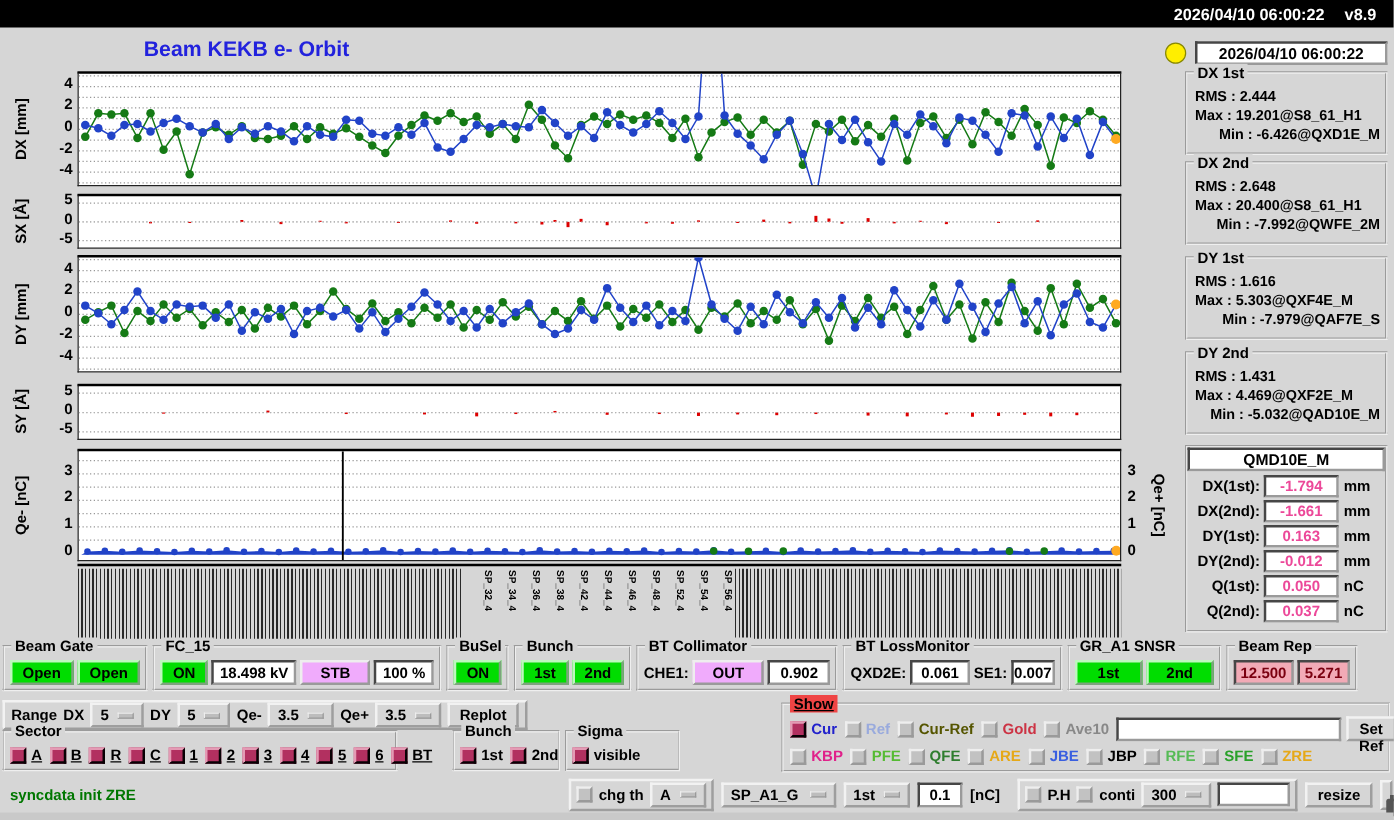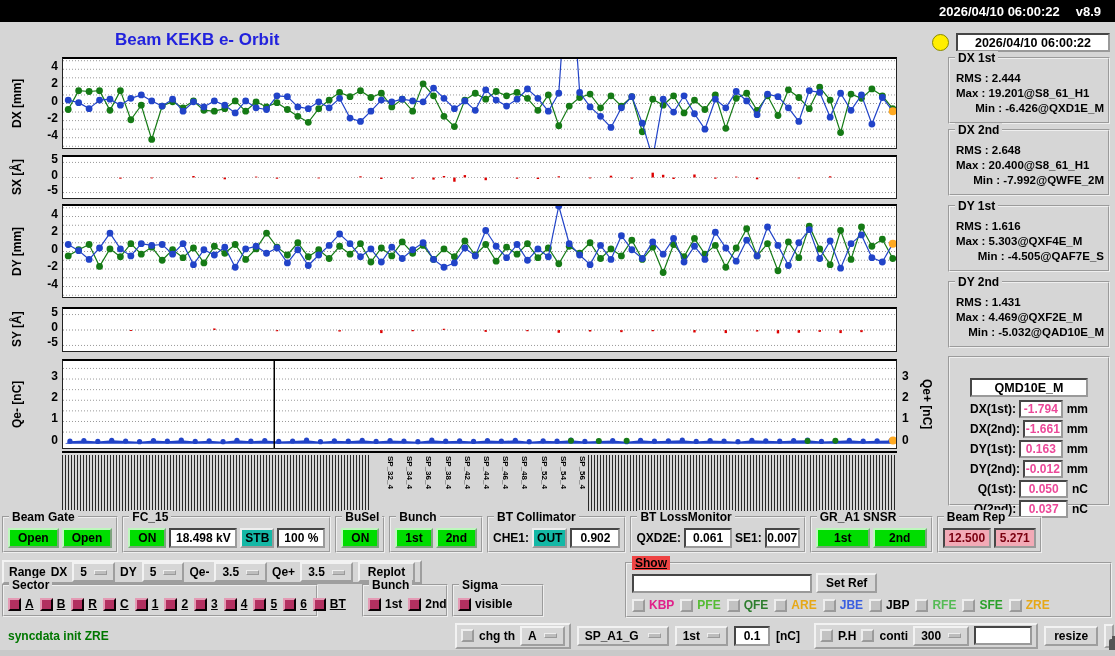--- a/index.html
+++ b/index.html
@@ -29,34 +29,34 @@
   .xlab { position:absolute; top:5px; font-size:8px; font-weight:bold; writing-mode:vertical-rl; color:#000; letter-spacing:0px; }
 
   
   .statbox { position:absolute; left:948px; width:162px; border:2px groove #efefef; background:#d6d6d6; padding:10px 4px 4px 6px; }
   .statbox .glabel { position:absolute; top:-8px; left:5px; background:#d6d6d6; padding:0 3px; font-size:12px; }
   .statbox .srow { font-size:11.5px; margin:3px 0; white-space:nowrap; }
   #stamp { position:absolute; left:956px; top:33px; width:154px; height:19px; background:#fff; border:2px inset #9a9a9a;
            display:flex; align-items:center; justify-content:center; font-size:12.5px; }
   #lamp { position:absolute; left:932px; top:34px; width:17px; height:17px; border-radius:50%; background:#ffee00; border:1px solid #888800; }
 
-  #qmdbox { position:absolute; left:948px; top:356px; width:162px; height:150px; border:2px groove #efefef; padding:20px; }
+  #qmdbox { position:absolute; left:948px; top:356px; width:162px; height:150px; border:2px groove #efefef; padding:0; }
   #qmd-title { background:#fff; border:2px inset #9a9a9a; text-align:center; font-size:12.5px; height:19px; line-height:16px; margin-bottom:2px; }
   .qrow { display:flex; align-items:center; margin:1px 0; height:19px; font-size:12px; }
   .qrow .ql { width:58px; text-align:right; margin-right:3px; }
   .qrow .qv { width:60px; background:#fff; border:2px inset #9a9a9a; color:#ec4899; text-align:center; font-size:12px; height:18px; line-height:14px; }
   .qrow .qu { margin-left:4px; }
 
   
   .grp { position:relative; border:2px groove #efefef; padding:10px 4px 3px 4px; display:flex; align-items:center; gap:3px; }
   .grp > .glabel { position:absolute; top:-8px; left:5px; background:#d6d6d6; padding:0 3px; font-size:12px; white-space:nowrap; }
   .bgreen { background:#00dd00; border:2px outset #bdf7bd; font-family:inherit; font-weight:bold; font-size:12px;
             padding:1px 8px; height:20px; color:#000; }
   .fld { background:#fff; border:2px inset #9a9a9a; font-size:12px; padding:1px 4px; height:20px; display:flex; align-items:center; justify-content:center; }
-  .fldgray { background:#14b8a6; border:2px outset #eee; font-size:12px; padding:1px 3px; height:20px; display:flex; align-items:center; }
+  .fldgray { background:#f0abfc; border:2px outset #eee; font-size:12px; padding:1px 14px; height:20px; display:flex; align-items:center; }
   .fldpink { background:#f2aab6; border:2px inset #9a9a9a; color:#7a0010; font-size:12px; padding:1px 4px; height:20px; display:flex; align-items:center; justify-content:center; }
   .lbl { font-size:12px; white-space:nowrap; }
   .btn { background:#d6d6d6; border:2px outset #f2f2f2; font-family:inherit; font-weight:bold; font-size:12px; padding:1px 8px; height:20px; }
   .opt { display:inline-flex; align-items:center; gap:7px; background:#d6d6d6; border:2px outset #f2f2f2; padding:1px 6px; height:20px; font-size:12px; }
   .opt .dash { width:13px; height:5px; background:#bdbdbd; border:1px outset #eee; }
   .chkwrap { display:inline-flex; align-items:center; gap:4px; margin-right:6px; }
   .chk { width:13px; height:13px; background:#c2c2c2; border:2px outset #eee; display:inline-block; }
   .chk.on { background:#b23060; border-color:#e49ab4 #5d1030 #5d1030 #e49ab4; }
   .raised { border:2px outset #f2f2f2; background:#d6d6d6; display:flex; align-items:center; padding:0 4px; }
 
@@ -651,21 +651,21 @@
 <div class="statbox" style="top:129px;height:67px;">
   <span class="glabel">DX 2nd</span>
   <div class="srow"><span>RMS :</span> <span>2.648</span></div>
   <div class="srow"><span>Max :</span> <span>20.400@S8_61_H1</span></div>
   <div class="srow" style="text-align:right;"><span>Min :</span> <span>-7.992@QWFE_2M</span></div>
 </div>
 <div class="statbox" style="top:205px;height:67px;">
   <span class="glabel">DY 1st</span>
   <div class="srow"><span>RMS :</span> <span>1.616</span></div>
   <div class="srow"><span>Max :</span> <span>5.303@QXF4E_M</span></div>
-  <div class="srow" style="text-align:right;"><span>Min :</span> <span>-4.505@QAF7E_S</span></div>
+  <div class="srow" style="text-align:right;"><span>Min :</span> <span>-7.979@QAF7E_S</span></div>
 </div>
 <div class="statbox" style="top:281px;height:67px;">
   <span class="glabel">DY 2nd</span>
   <div class="srow"><span>RMS :</span> <span>1.431</span></div>
   <div class="srow"><span>Max :</span> <span>4.469@QXF2E_M</span></div>
   <div class="srow" style="text-align:right;"><span>Min :</span> <span>-5.032@QAD10E_M</span></div>
 </div>
 
 <div id="qmdbox">
   <div id="qmd-title">QMD10E_M</div>
@@ -844,20 +844,42 @@
       <span class="chkwrap">
         <span class="chk on"></span>
         <span class="lbl">visible</span>
       </span>
     </span>
 </div>
 
 <div id="showgrp">
   <span class="glabel">Show</span>
   <div class="showrow">
+    <span id="show-row1" style="display:flex;align-items:center;">
+        <span class="chkwrap">
+          <span class="chk on"></span>
+          <span class="lbl" style="color: rgb(34, 34, 204);">Cur</span>
+        </span>
+        <span class="chkwrap">
+          <span class="chk"></span>
+          <span class="lbl" style="color: rgb(153, 170, 221);">Ref</span>
+        </span>
+        <span class="chkwrap">
+          <span class="chk"></span>
+          <span class="lbl" style="color: rgb(85, 85, 0);">Cur-Ref</span>
+        </span>
+        <span class="chkwrap">
+          <span class="chk"></span>
+          <span class="lbl" style="color: rgb(204, 51, 68);">Gold</span>
+        </span>
+        <span class="chkwrap">
+          <span class="chk"></span>
+          <span class="lbl" style="color: rgb(136, 136, 136);">Ave10</span>
+        </span>
+      </span>
     <input id="ref-input" value="" style="">
     <button class="btn" style="margin-left:4px;">Set Ref</button>
   </div>
   <div class="showrow">
     <span id="show-row2" style="display:flex;align-items:center;">
         <span class="chkwrap">
           <span class="chk"></span>
           <span class="lbl" style="color: rgb(224, 33, 138);">KBP</span>
         </span>
         <span class="chkwrap">

